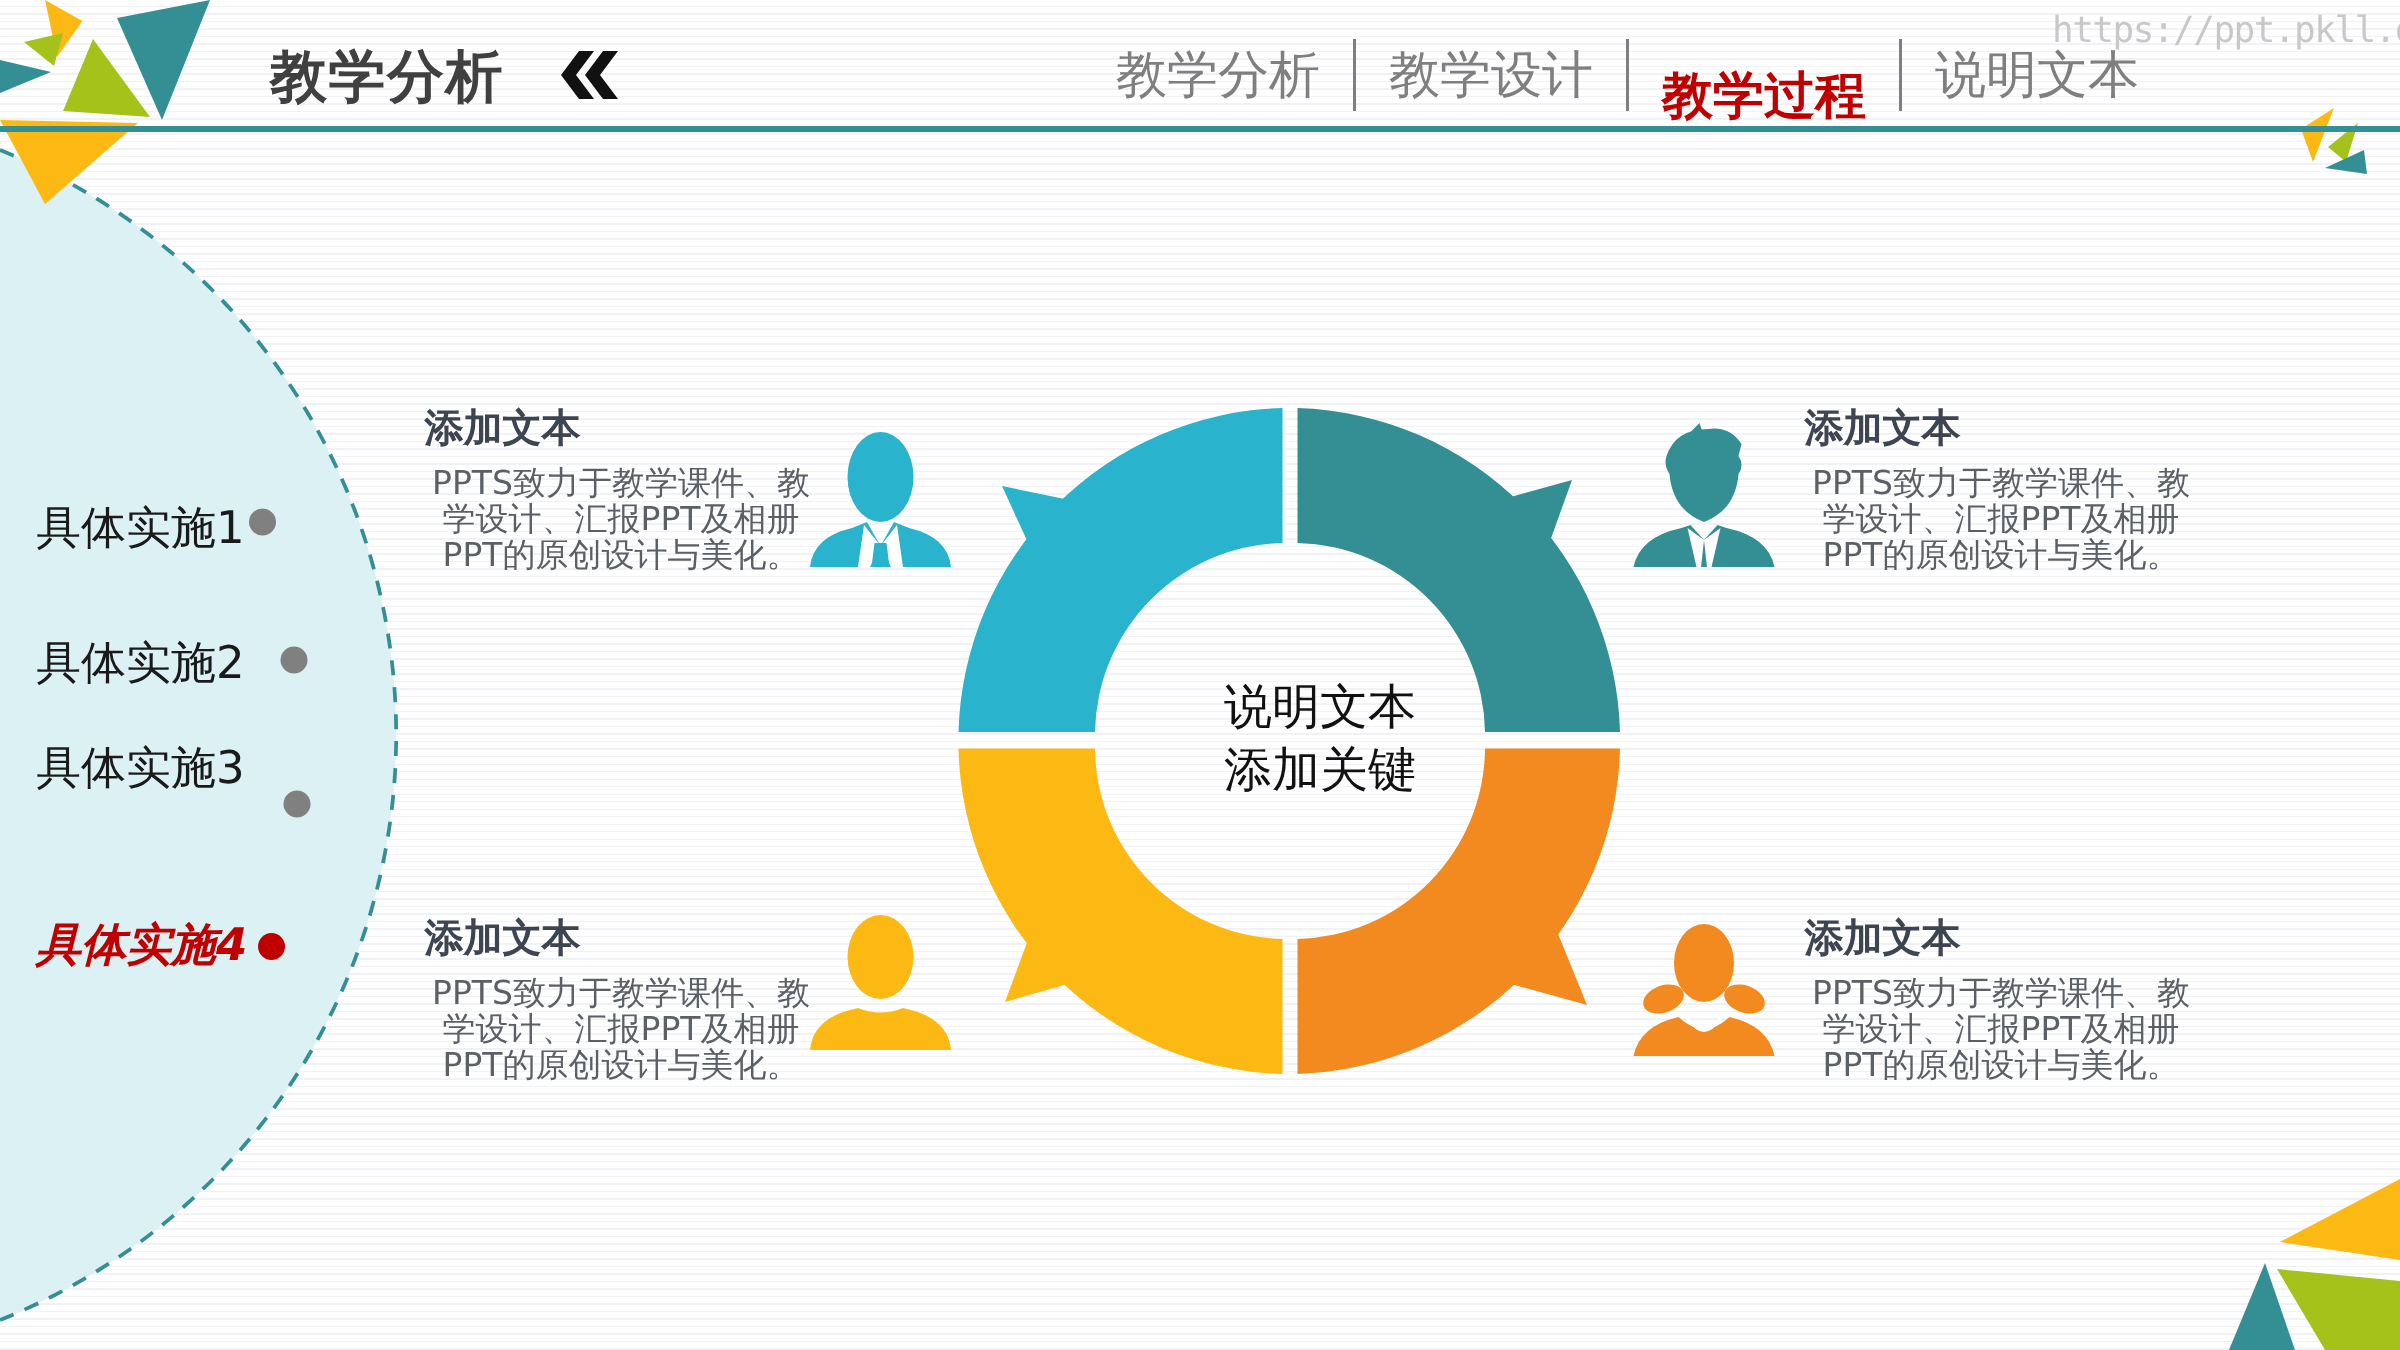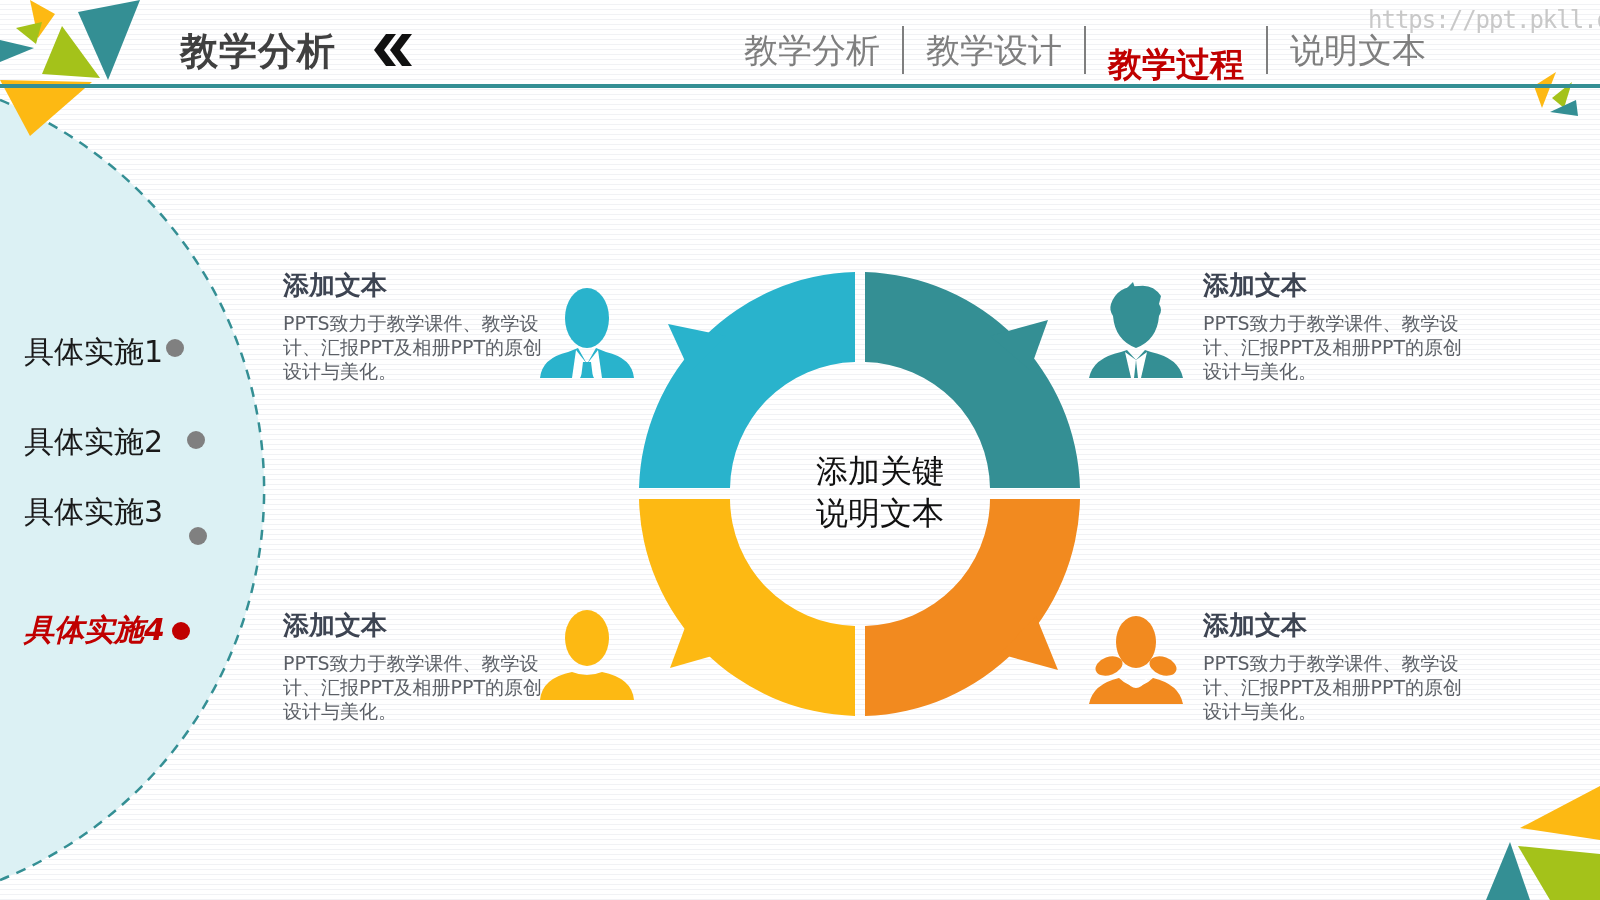--- a/index.html
+++ b/index.html
@@ -33,21 +33,21 @@
     }
 
     .header-rule { left: 0; top: 84px; width: 1600px; height: 4px; background: #348f94; }
 
     .step { font-size: 30px; color: #1a1a1a; white-space: nowrap; }
     .step.active { color: #c00000; font-weight: bold; font-style: italic; }
     .step-dot { width: 18px; height: 18px; border-radius: 50%; background: #808080; }
     .step-dot.active { background: #c00000; }
 
     .card-title { font-size: 26px; font-weight: bold; color: #3d4452; }
-    .card-body { font-size: 19px; color: #5b5f66; line-height: 24px; width: 262px; }
+    .card-body { font-size: 22px; color: #5b5f66; line-height: 24px; width: 262px; text-align: center; }
 
     .center-text {
       left: 780px; top: 450px; width: 200px; text-align: center;
       font-size: 32px; color: #111; line-height: 42px;
     }
   </style>
 </head>
 <body>
 
 <svg class="layer" width="1600" height="900">
@@ -125,22 +125,22 @@
     <polygon points="1058,670 1000,654 1036,616" fill="#f28a1f"></polygon>
   </g>
 
   <g>
     <path d="M 855 716 A 222 222 0 0 1 639 499 L 730 499 A 128 128 0 0 0 855 626 Z" fill="#fdb913"></path>
     <polygon points="670,668 690,614 726,652" fill="#fdb913"></polygon>
   </g>
 </svg>
 
 <div class="abs center-text">
+  <div>说明文本</div>
   <div>添加关键</div>
-  <div>说明文本</div>
 </div>
 
 <svg class="abs" style="left:538px;top:284px;" width="98" height="96" viewBox="0 0 98 96">
   <ellipse cx="49" cy="34" rx="22" ry="30" fill="#29b3cc"></ellipse>
   <path d="M 2 94 Q 4 74 30 68 L 40 64 L 49 80 L 58 64 L 68 68 Q 94 74 96 94 Z" fill="#29b3cc"></path>
   <polygon points="38,66 49,80 42,94 34,94" fill="#ffffff"></polygon>
   <polygon points="60,66 49,80 56,94 64,94" fill="#ffffff"></polygon>
   <polygon points="45,78 53,78 55,94 43,94" fill="#29b3cc"></polygon>
 </svg>
 

